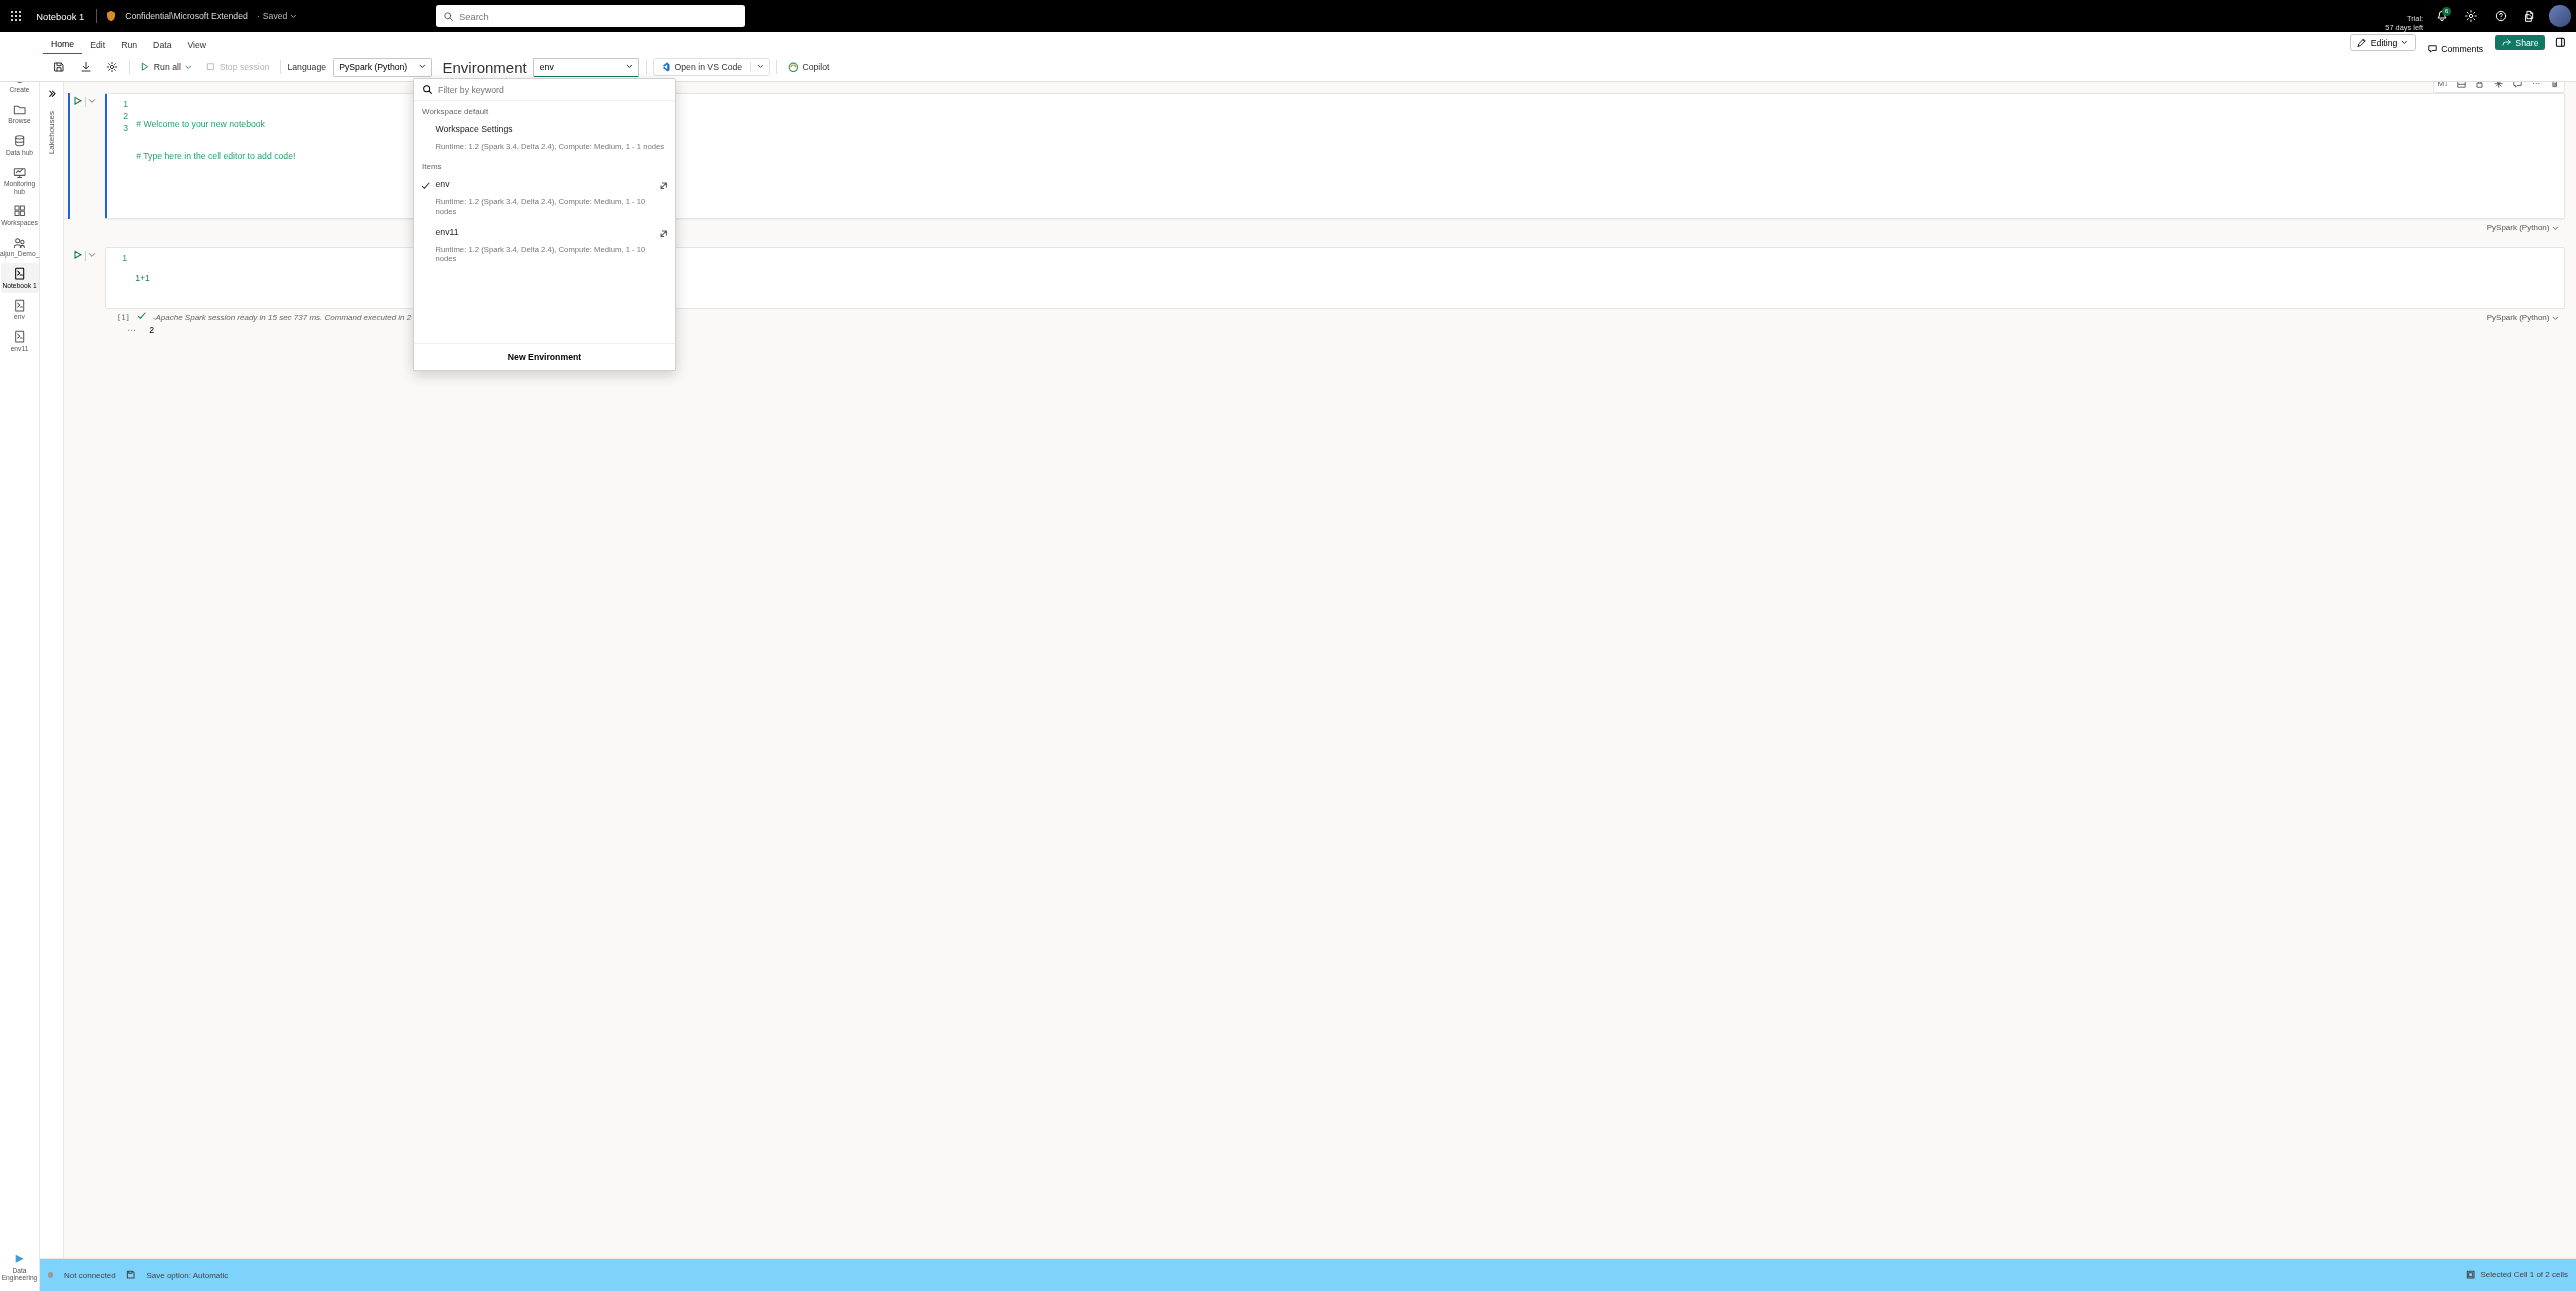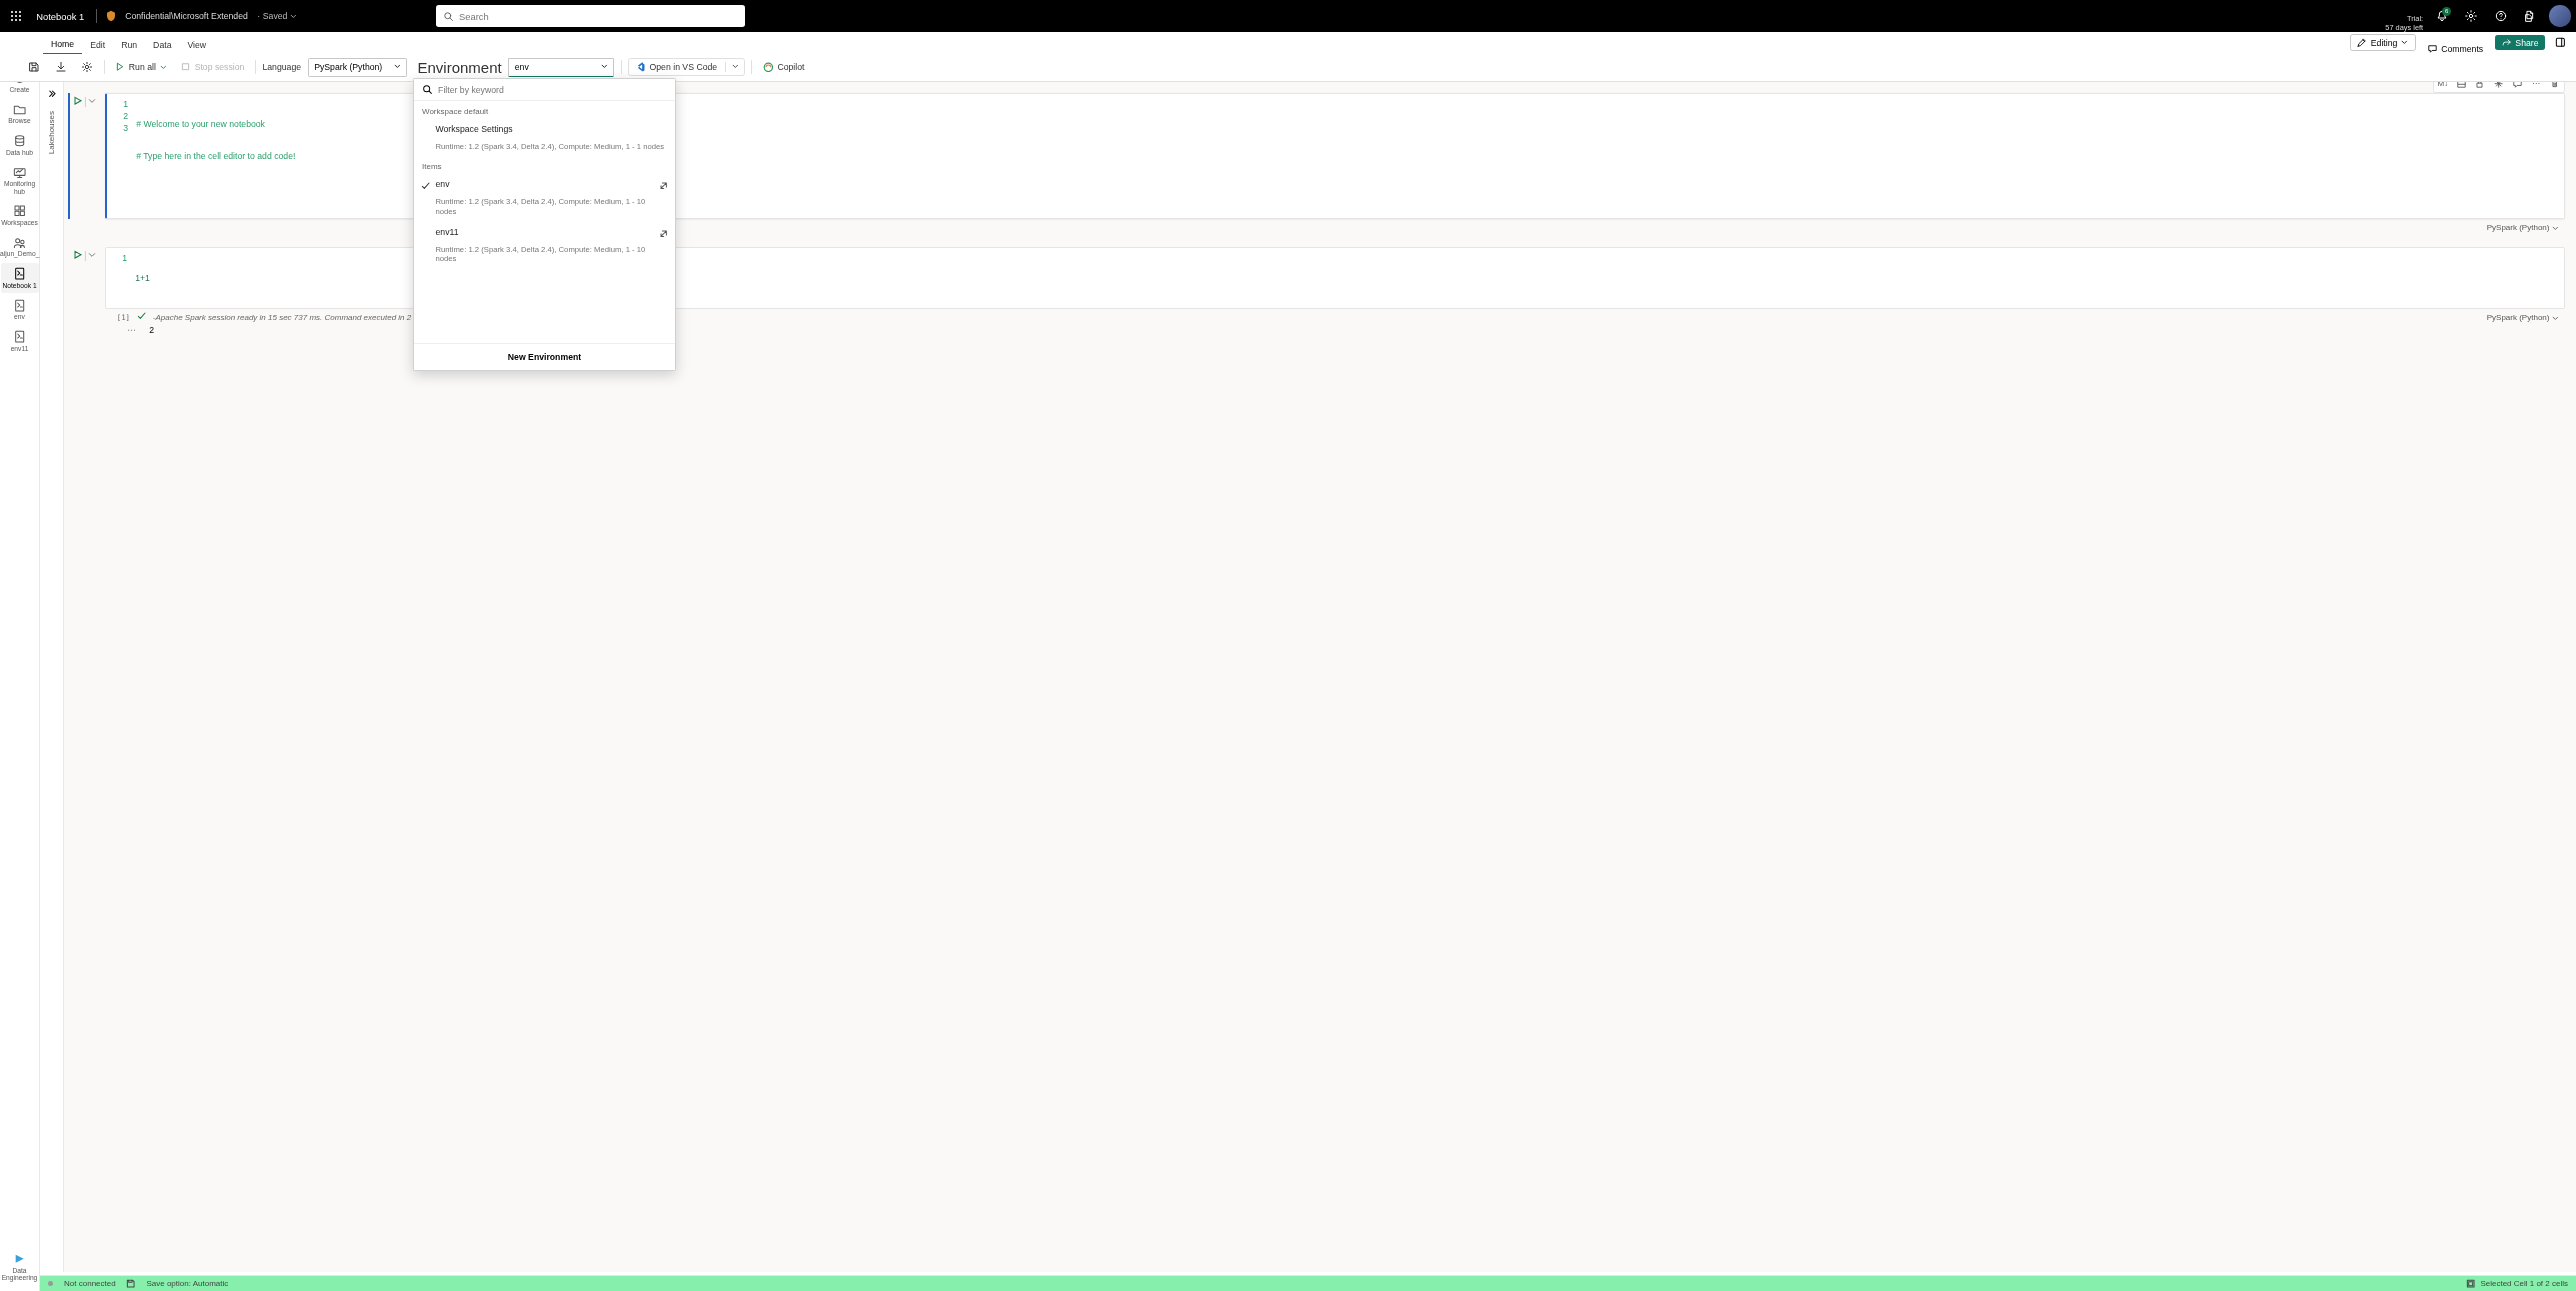--- a/index.html
+++ b/index.html
@@ -43,21 +43,21 @@
   display: flex; align-items: center; gap: 4px; font-size: 8.7px;
   padding: 2.7px 6.7px; border: 0.7px solid #c7c7c7; border-radius: 2.7px; cursor: pointer;
 }
 .pill.nolabelborder { border: none; margin-top: 12px; }
 .share-btn { background: #117865; color: #fff; border: none; }
 .copilot-right { border: none; padding: 2.7px 4px; }
 
 
 .toolbar {
   height: 28px; background: #fff; border-bottom: 0.7px solid #e0e0e0;
-  display: flex; align-items: center; padding-left: 24px; gap: 6.7px;
+  display: flex; align-items: center; padding-left: 49px; gap: 6.7px;
 }
 .tbtn { display: flex; align-items: center; gap: 4px; font-size: 8.7px; color: #333; padding: 2.7px 4px; cursor: pointer; }
 .tbtn.disabled { color: #b5b5b5; }
 .tsep { width: 0.7px; height: 14.8px; background: #e0e0e0; }
 .env-dd {
   width: 106px; height: 19px; border: 0.7px solid #c7c7c7; border-bottom: 1.3px solid #117865;
   border-radius: 1.3px; display: flex; align-items: center; padding: 0 5.4px; font-size: 8.7px; gap: 4px;
 }
 .env-dd .chev { margin-left: auto; }
 .lang-dd {
@@ -137,22 +137,22 @@
 .env-section-h { font-size: 8px; color:#666; padding: 5.4px 8px 2.7px; }
 .env-item { padding: 5.4px 8px 5.4px 21.5px; position: relative; cursor: pointer; }
 .env-item .ei-title { font-size: 8.7px; color:#222; }
 .env-item .ei-sub { font-size: 7.7px; color:#777; margin-top:8px; line-height:9.4px; }
 .env-item .ei-check { position:absolute; left:6.7px; top:6.7px; color:#333; }
 .env-item .ei-open { position:absolute; right:6.7px; top:6.7px; color:#555; cursor:pointer; }
 .env-new { border-top:0.7px solid #eee; text-align:center; padding:8px 0; font-size:8.7px; font-weight:600; cursor:pointer; }
 
 
 .statusbar {
-  position: absolute; left: 40px; right: 0; bottom: 0; height: 16px;
-  background: #86efac; border-top: 0.7px solid #e8e8e8;
+  position: absolute; left: 40px; right: 0; bottom: 0; height: 33px;
+  background: #7dd3fc; border-top: 0.7px solid #e8e8e8;
   display: flex; align-items: center; padding: 0 8px; font-size: 8px; color: #444; gap: 10.7px;
 }
 .status-right { margin-left: auto; display:flex; align-items:center; gap:5.4px; }
 .dot { width:5.4px; height:5.4px; border-radius:50%; background:#999; }
 
 
 .stk { stroke: currentColor; stroke-width: 1.5; fill: none; stroke-linecap: round; stroke-linejoin: round; }
 .fillc { fill: currentColor; }
 
 

